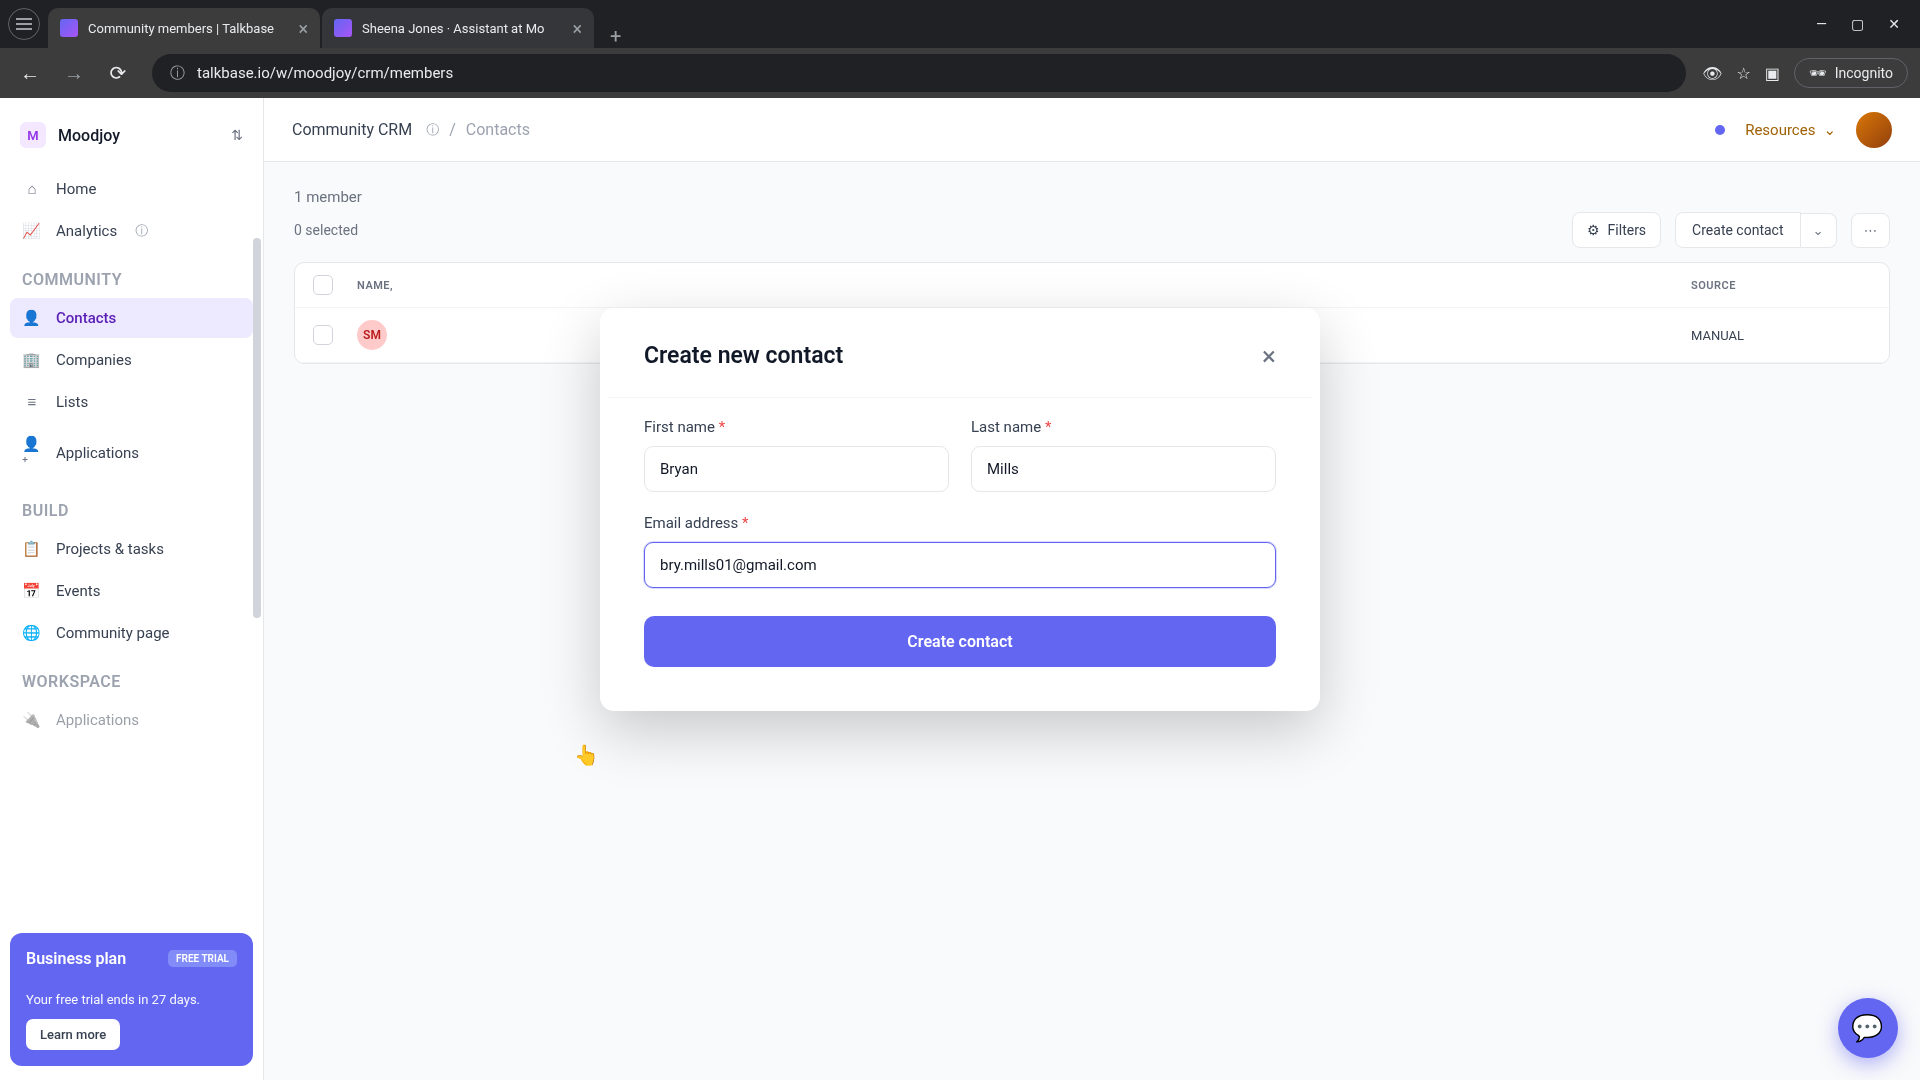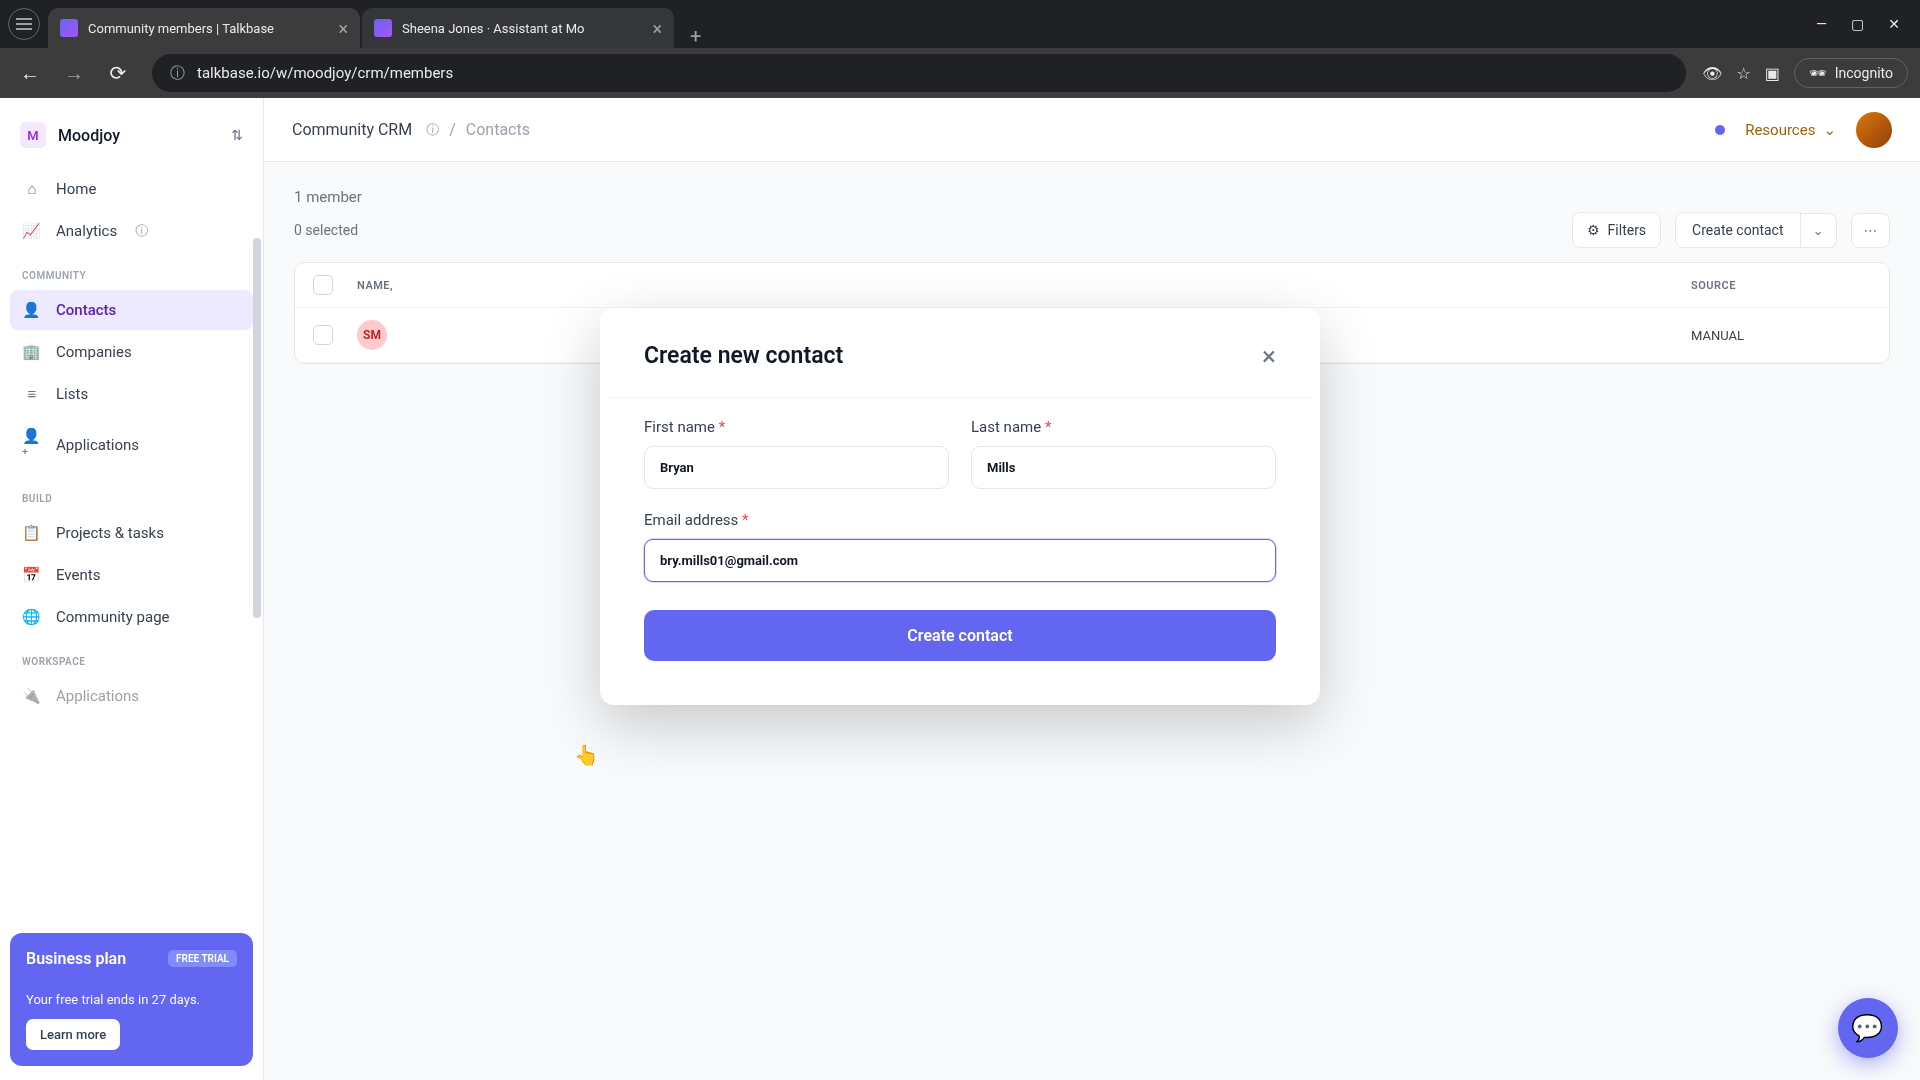--- a/index.html
+++ b/index.html
@@ -6,21 +6,21 @@
     body { width: 1920px; height: 1080px; overflow: hidden; background: #2d2d2d; }
 
     
     .browser-chrome { background: #202124; height: 48px; display: flex; align-items: center; padding: 0 8px; }
     .menu-btn { width: 32px; height: 32px; border-radius: 50%; border: 1px solid #5f6368; display: flex; align-items: center; justify-content: center; margin-right: 8px; }
     .menu-btn span { width: 16px; height: 2px; background: #9aa0a6; display: block; position: relative; }
     .menu-btn span::before, .menu-btn span::after { content: ''; position: absolute; width: 16px; height: 2px; background: #9aa0a6; left: 0; }
     .menu-btn span::before { top: -5px; }
     .menu-btn span::after { top: 5px; }
     .tabs { display: flex; height: 100%; align-items: flex-end; flex: 1; }
-    .tab { background: #35363a; height: 40px; width: 312px; border-radius: 10px 10px 0 0; display: flex; align-items: center; padding: 0 12px; margin-right: 2px; color: #e8eaed; font-size: 13px; position: relative; }
+    .tab { background: #35363a; height: 40px; width: 272px; border-radius: 10px 10px 0 0; display: flex; align-items: center; padding: 0 12px; margin-right: 2px; color: #e8eaed; font-size: 13px; position: relative; }
     .tab.active { background: #3c3c3c; }
     .tab-favicon { width: 18px; height: 18px; background: linear-gradient(135deg, #6366f1, #a855f7); border-radius: 3px; margin-right: 10px; flex-shrink: 0; }
     .tab-title { flex: 1; white-space: nowrap; overflow: hidden; text-overflow: ellipsis; }
     .tab-close { color: #9aa0a6; font-size: 18px; margin-left: 8px; cursor: pointer; }
     .new-tab { color: #9aa0a6; font-size: 20px; padding: 0 14px; cursor: pointer; }
     .window-controls { display: flex; gap: 24px; color: #e8eaed; padding: 0 12px; }
     .window-ctrl { cursor: pointer; font-size: 14px; }
 
     .toolbar { background: #3c3c3c; height: 50px; display: flex; align-items: center; padding: 0 12px; gap: 8px; }
     .nav-btn { width: 36px; height: 36px; display: flex; align-items: center; justify-content: center; color: #9aa0a6; font-size: 20px; cursor: pointer; border-radius: 50%; }
@@ -35,21 +35,21 @@
     .sidebar { width: 264px; background: #fff; border-right: 1px solid #e5e7eb; display: flex; flex-direction: column; padding: 14px 10px; position: relative; }
     .workspace-select { display: flex; align-items: center; gap: 12px; padding: 10px; cursor: pointer; }
     .workspace-badge { width: 26px; height: 26px; background: #f3e8ff; color: #9333ea; border-radius: 6px; display: flex; align-items: center; justify-content: center; font-size: 13px; font-weight: 600; }
     .workspace-name { flex: 1; font-size: 16px; color: #111827; font-weight: 500; }
     .workspace-chevron { color: #6b7280; font-size: 14px; }
 
     .nav-item { display: flex; align-items: center; gap: 14px; padding: 11px 12px; border-radius: 8px; color: #374151; font-size: 15px; cursor: pointer; margin: 1px 0; }
     .nav-item.active { background: #ede9fe; color: #5b21b6; font-weight: 500; }
     .nav-icon { width: 20px; display: flex; justify-content: center; color: #6b7280; }
     .nav-item.active .nav-icon { color: #5b21b6; }
-    .nav-section { font-size: 10px; font-weight: 600; color: #9ca3af; padding: 18px 12px 8px; letter-spacing: 0.5px; }
+    .nav-section { font-size: 16px; font-weight: 600; color: #9ca3af; padding: 18px 12px 8px; letter-spacing: 0.5px; }
     .info-icon-sm { font-size: 13px; color: #9ca3af; margin-left: 4px; }
 
     .sidebar-scroll { position: absolute; right: 2px; top: 140px; width: 8px; height: 380px; background: #d1d5db; border-radius: 4px; }
 
     .plan-card { margin-top: auto; background: #6366f1; border-radius: 12px; padding: 16px; color: #fff; }
     .plan-header { display: flex; justify-content: space-between; align-items: center; margin-bottom: 24px; }
     .plan-title { font-size: 16px; font-weight: 600; }
     .plan-badge { background: #818cf8; font-size: 10px; font-weight: 600; padding: 3px 8px; border-radius: 5px; }
     .plan-text { font-size: 13px; margin-bottom: 12px; opacity: 0.95; }
     .plan-btn { background: #fff; color: #374151; border: none; padding: 8px 14px; border-radius: 7px; font-size: 13px; font-weight: 500; cursor: pointer; }
@@ -89,21 +89,21 @@
     .modal-overlay { position: absolute; inset: 0; display: flex; align-items: flex-start; justify-content: center; padding-top: 210px; }
     .modal { background: #fff; width: 720px; border-radius: 14px; box-shadow: 0 20px 60px rgba(0,0,0,0.2); padding: 8px; }
     .modal-head { display: flex; justify-content: space-between; align-items: center; padding: 26px 36px 18px; }
     .modal-title { font-size: 23px; font-weight: 600; color: #111827; }
     .modal-close { font-size: 26px; color: #6b7280; cursor: pointer; background: none; border: none; line-height: 1; }
     .modal-body { padding: 18px 36px 36px; }
     .form-row { display: flex; gap: 22px; margin-bottom: 22px; }
     .form-field { flex: 1; }
     .form-label { display: block; font-size: 15px; color: #374151; margin-bottom: 10px; }
     .required { color: #ef4444; }
-    .form-input { width: 100%; padding: 13px 15px; border: 1px solid #e5e7eb; border-radius: 9px; font-size: 13px; color: #111827; background: #fff; font-weight: bold; }
+    .form-input { width: 100%; padding: 13px 15px; border: 1px solid #e5e7eb; border-radius: 9px; font-size: 15px; color: #111827; background: #fff; }
     .form-input.focused { border: 1.5px solid #6366f1; outline: none; box-shadow: 0 0 0 1px #6366f140; }
     .submit-btn { width: 100%; padding: 16px; background: #6366f1; color: #fff; border: none; border-radius: 10px; font-size: 16px; font-weight: 600; cursor: pointer; margin-top: 6px; }
 
     .cursor { position: absolute; left: 574px; top: 645px; font-size: 20px; pointer-events: none; z-index: 100; }
     .chat-fab { position: absolute; bottom: 22px; right: 22px; width: 60px; height: 60px; background: #6366f1; border-radius: 50%; display: flex; align-items: center; justify-content: center; color: #fff; font-size: 26px; cursor: pointer; box-shadow: 0 6px 20px rgba(99,102,241,0.5); }
 
     .divider { height: 1px; background: #f3f4f6; margin: 10px 0 2px; }
     .nav-spacer { height: 10px; }
   </style>
 </head>

